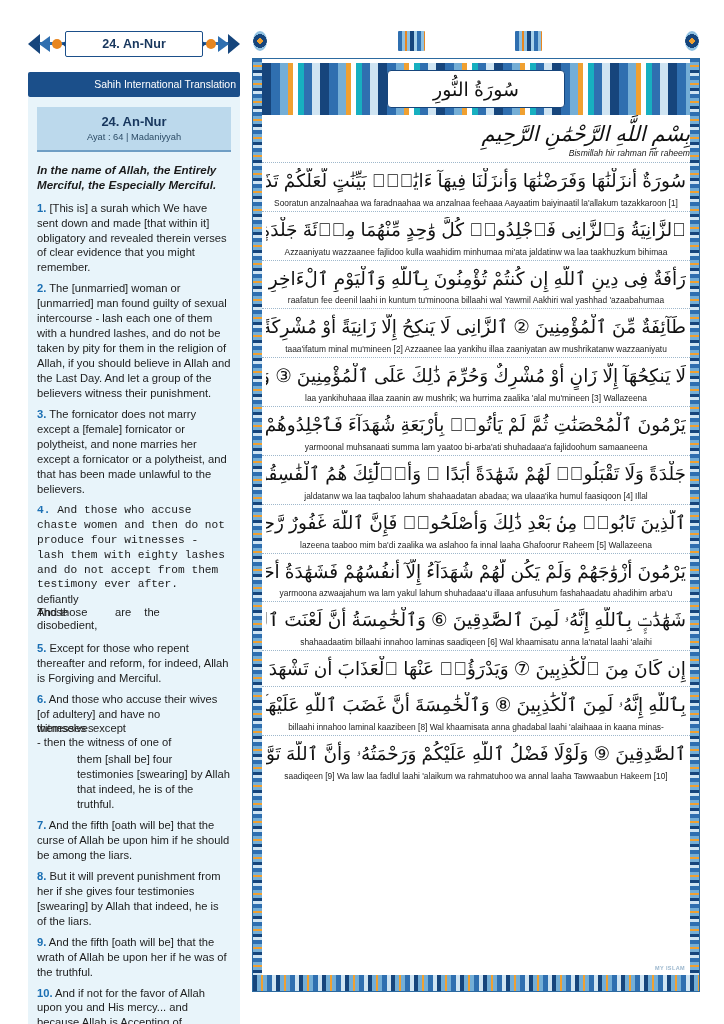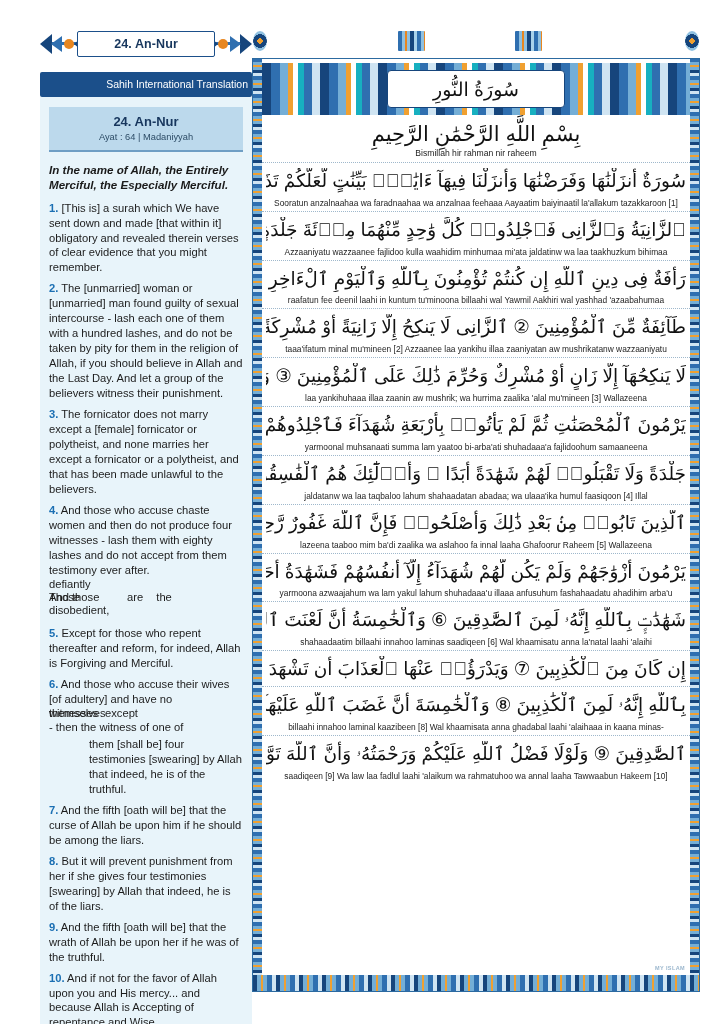--- a/index.html
+++ b/index.html
@@ -15,21 +15,21 @@
   .page {
     position: relative;
     width: 724px;
     height: 1024px;
     background: #ffffff;
   }
 
   
   .left-col {
     position: absolute;
-    left: 40px;
+    left: 28px;
     top: 28px;
     width: 212px;
     height: 968px;
   }
 
   
   .ribbon {
     position: relative;
     height: 32px;
     display: flex;
@@ -302,21 +302,22 @@
   .surah-banner-ar {
     font-size: 19px;
     color: #111111;
     direction: rtl;
   }
 
   
   .bismillah-row {
     border-bottom: 1px dotted #9fb8cc;
     padding: 7px 0 4px;
-    text-align: center;
+    text-align: right;
+    font-style: italic;
   }
   .bismillah-ar {
     font-size: 21px;
     color: #111111;
     direction: rtl;
     letter-spacing: .5px;
   }
   .bismillah-tr {
     font-size: 8.6px;
     color: #222222;
@@ -408,21 +409,21 @@
         <p class="verse">
           <span class="verse-num">2.</span>
           <span>The [unmarried] woman or [unmarried] man found guilty of sexual intercourse - lash each one of them with a hundred lashes, and do not be taken by pity for them in the religion of Allah, if you should believe in Allah and the Last Day. And let a group of the believers witness their punishment.</span>
         </p>
 
         <p class="verse">
           <span class="verse-num">3.</span>
           <span>The fornicator does not marry except a [female] fornicator or polytheist, and none marries her except a fornicator or a polytheist, and that has been made unlawful to the believers.</span>
         </p>
 
-        <p class="verse" style="margin-bottom:2px;">
+        <p class="verse" style="margin-bottom:2px;font-family:Liberation Mono, monospace;">
           <span class="verse-num">4.</span>
           <span>And those who accuse chaste women and then do not produce four witnesses - lash them with eighty lashes and do not accept from them testimony ever after.</span>
         </p>
 
         <span class="overlap-wrap tall">
           <span class="ov-line1">defiantly</span>
           <span class="ov-a">And those</span>
           <span class="ov-b">Those</span>
           <span class="ov-tail">are the</span>
           <span class="ov-line3">disobedient,</span>

